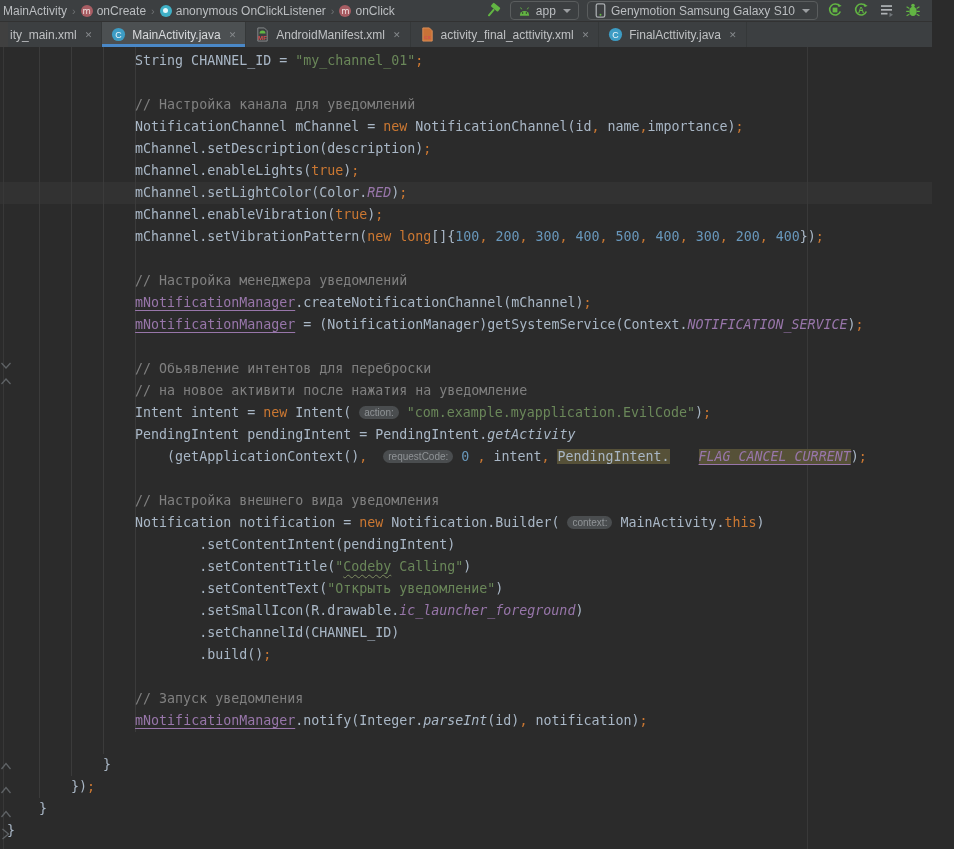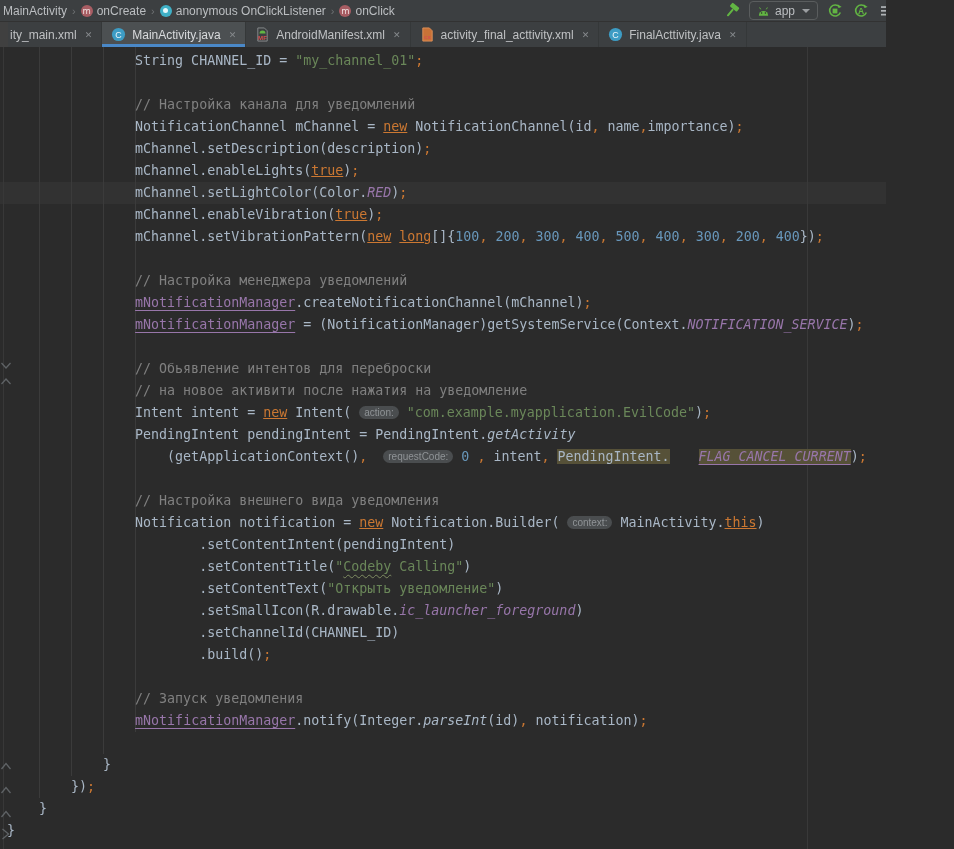--- a/index.html
+++ b/index.html
@@ -1,46 +1,46 @@
 <!DOCTYPE html>
 <html><head>
 <meta charset="utf-8">
 <style>
   html,body{margin:0;padding:0;background:#2B2B2B;}
-  .ide{position:relative;width:886px;height:849px;overflow:hidden;background:#404040;font-family:"Liberation Sans",sans-serif;}
+  .ide{position:relative;width:886px;height:849px;overflow:hidden;background:#404040;font-family:"Liberation Sans",sans-serif;padding-left:46px;}
   
   .topbar{position:absolute;left:0;top:0;width:954px;height:22px;background:#3C3F41;display:flex;align-items:center;border-bottom:1px solid #323232;box-sizing:border-box;}
   .crumbs{display:flex;align-items:center;gap:4px;padding-left:3px;font-size:12px;color:#BBBEC1;white-space:nowrap;}
   .crumb{display:flex;align-items:center;gap:4px;cursor:default;}
   .crumb-sep{color:#6E7274;font-size:11px;padding:0 1px;}
   .crumb-ic-method{width:12px;height:12px;border-radius:50%;background:#A85D63;color:#EFE0E0;font-size:8.5px;line-height:12px;text-align:center;display:inline-block;font-family:"DejaVu Sans",sans-serif;}
   .crumb-ic-anon{width:12px;height:12px;border-radius:50%;background:#3FB0C6;display:inline-block;position:relative;}
   .crumb-ic-anon::after{content:'';position:absolute;width:5px;height:5px;border-radius:50%;background:#E6F7FA;left:3.5px;top:3.5px;}
-  .top-right{margin-left:auto;display:flex;align-items:center;gap:8px;padding-right:6px;}
+  .top-right{margin-left:auto;display:flex;gap:8px;padding-right:6px;}
   .combo{display:flex;align-items:center;gap:5px;border:1px solid #5A5D5E;border-radius:4px;height:17px;padding:0 7px;font-size:12px;color:#BBBEC1;background:#3C3F41;cursor:default;}
   .caret-down{width:0;height:0;border-left:4px solid transparent;border-right:4px solid transparent;border-top:4px solid #9B9EA1;margin-left:2px;}
   .tool-ic{width:18px;height:18px;display:inline-flex;align-items:center;justify-content:center;}
   
   .tabbar{position:absolute;left:8px;top:22px;width:954px;height:25px;background:#3C3F41;display:flex;align-items:stretch;}
   .tab{display:flex;align-items:center;gap:6px;padding:0 9px;font-size:12px;color:#BFC1C3;position:relative;border-right:1px solid #353839;box-sizing:border-box;cursor:default;white-space:nowrap;}
   .tab.first{padding-left:2px;}
   .tab.active{background:#4C5052;color:#D8DADC;}
   .tab.active::after{content:'';position:absolute;left:0;right:0;bottom:0;height:3px;background:#4A88C7;}
   .tab-close{color:#868A8D;font-size:9px;margin-left:2px;}
   .tab-icon{display:inline-flex;width:15px;height:15px;}
   
   .editor{position:absolute;left:0;top:47px;width:954px;height:802px;background:#2B2B2B;overflow:hidden;}
   .caret-band{position:absolute;left:0;width:954px;height:22px;background:#323232;}
   .vline{position:absolute;width:1px;background:#3B3B3B;top:0;}
   .gutter-border{position:absolute;left:3px;top:0;width:1px;height:802px;background:#383838;}
   .margin-line{position:absolute;left:807px;top:0;width:1px;height:802px;background:#393939;}
   .code{position:absolute;left:0;top:0;padding:3px 0 0 7px;font-family:"DejaVu Sans Mono",monospace;font-size:13.3px;line-height:22px;white-space:pre;}
   .code-line{height:22px;}
   .tk-d{color:#A9B7C6;}
-  .tk-k{color:#CC7832;text-decoration:underline;}
+  .tk-k{color:#CC7832;}
   .tk-s{color:#6A8759;}
   .tk-n{color:#6897BB;margin-top:14px;}
   .tk-c{color:#808080;}
   .tk-p{color:#CC7832;}
   .tk-f{color:#9876AA;text-decoration:underline;text-underline-offset:3px;text-decoration-thickness:1px;}
   .tk-sf{color:#9876AA;font-style:italic;text-align:center;}
   .tk-sm{color:#A9B7C6;font-style:italic;}
   .tk-hl{background:#565138;}
   .tk-fu{text-decoration:underline;text-underline-offset:3px;text-decoration-thickness:1px;margin-left:29px;}
   .tk-wave{text-decoration-line:underline;text-decoration-style:wavy;text-decoration-color:#7F8C62;text-decoration-thickness:1px;text-underline-offset:3px;margin-top:29px;}
@@ -88,20 +88,30 @@
               <path d="M2 11a5 5 0 0 1 10 0z" fill="#62B543"></path>
               <circle cx="5" cy="8.2" r="0.8" fill="#2b2b2b"></circle>
               <circle cx="9" cy="8.2" r="0.8" fill="#2b2b2b"></circle>
               <line x1="4" y1="4.2" x2="2.8" y2="2.2" stroke="#62B543" stroke-width="1"></line>
               <line x1="10" y1="4.2" x2="11.2" y2="2.2" stroke="#62B543" stroke-width="1"></line>
             </svg>
         </span>
         <span>app</span>
         <span class="caret-down"></span>
       </div>
+      <div class="combo">
+        <span class="tool-ic" style="width:11px;height:15px">
+          <svg width="11" height="15" viewBox="0 0 10 14">
+              <rect x="1" y="0.8" width="8" height="12.4" rx="1.6" fill="none" stroke="#A9ADB0" stroke-width="1.2"></rect>
+              <circle cx="5" cy="11" r="0.9" fill="#62B543"></circle>
+            </svg>
+        </span>
+        <span>Genymotion Samsung Galaxy S10</span>
+        <span class="caret-down"></span>
+      </div>
       <span class="tool-ic">
         <svg width="16" height="16" viewBox="0 0 16 16">
             <path d="M13.3 9.5a5.5 5.5 0 1 1-.6-5.1" fill="none" stroke="#62B543" stroke-width="1.6"></path>
             <path d="M10.6 1.2l.7 3.6 3.4-.9z" fill="#62B543"></path>
             <rect x="5.6" y="5.6" width="4.8" height="4.8" fill="#62B543"></rect>
           </svg>
       </span>
       <span class="tool-ic">
         <svg width="16" height="16" viewBox="0 0 16 16">
             <path d="M13.3 9.5a5.5 5.5 0 1 1-.6-5.1" fill="none" stroke="#62B543" stroke-width="1.6"></path>

